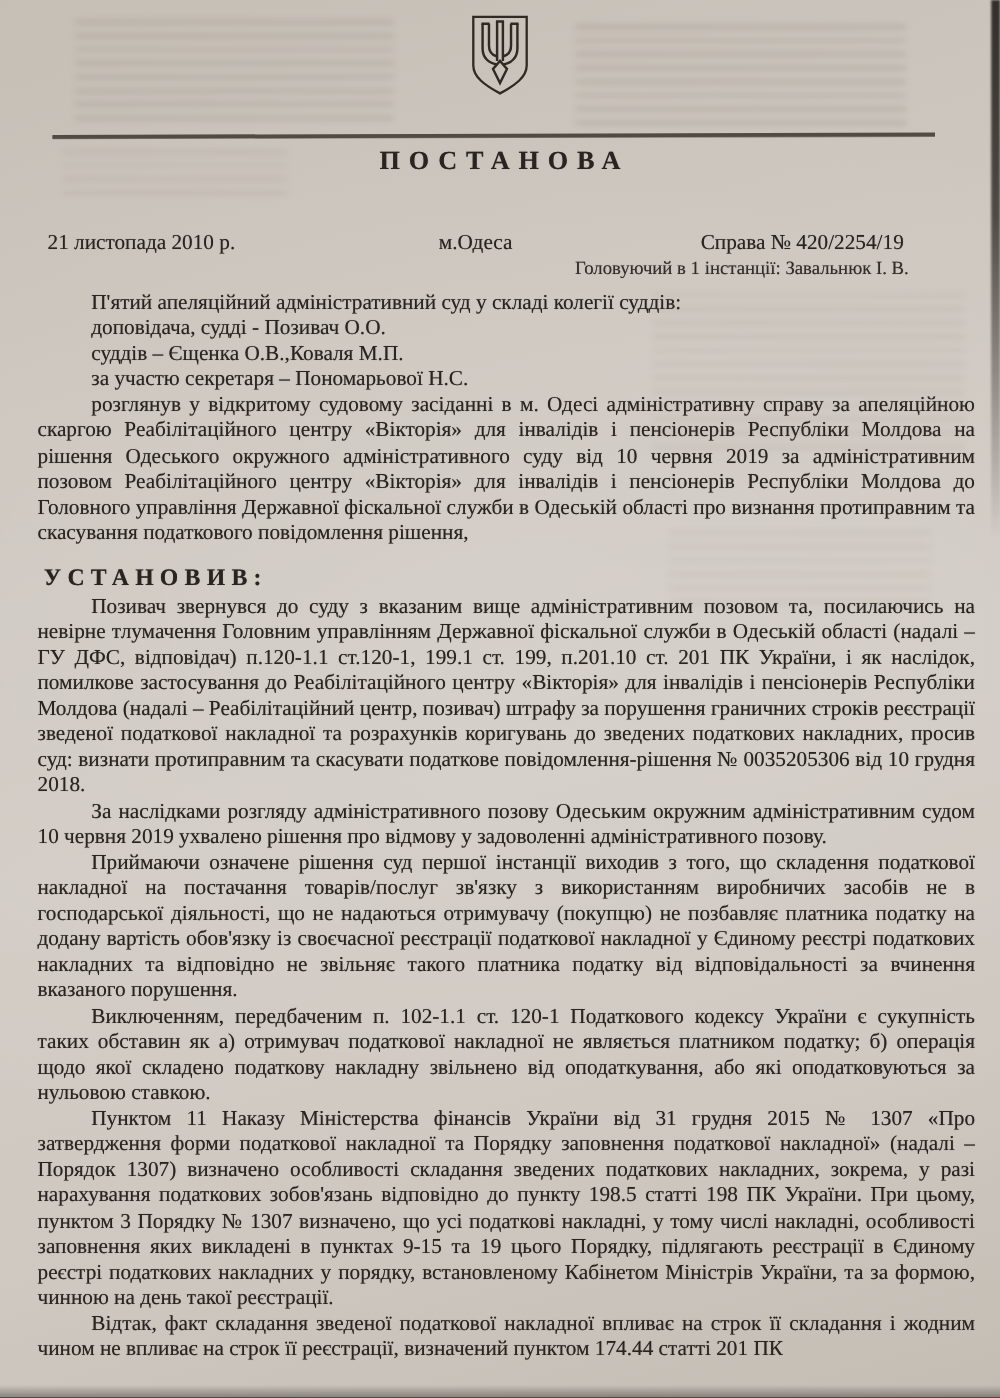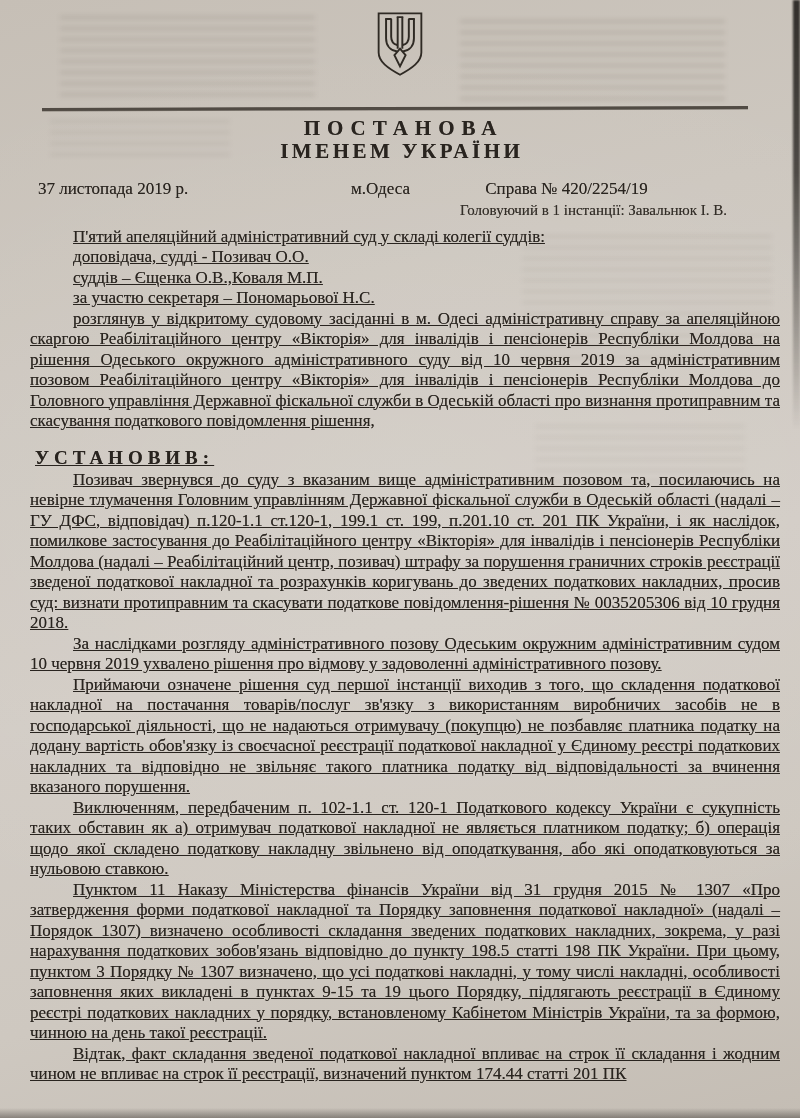--- a/index.html
+++ b/index.html
@@ -29,24 +29,24 @@
   header{position:relative;text-align:center;}
   .emblem{display:block;margin:9px auto 0;}
   .rule{height:2.5px;background:#514b44;margin:26px 52px 0 42px;transform:rotate(-.15deg);
     box-shadow:0 .5px .5px rgba(60,54,48,.5);}
   h1{margin:7px 0 0;font-size:21px;line-height:23px;font-weight:bold;letter-spacing:7px;text-indent:7px;}
   h1.l2{letter-spacing:3.5px;text-indent:3.5px;margin-top:0;}
 
   .meta{display:flex;align-items:baseline;margin:16px 77px 0 38px;font-size:17px;}
   .meta .left{flex:1;text-align:left;}
   .meta .mid{flex:0 0 auto;}
-  .meta .right{flex:1;}
+  .meta .right{flex:1;text-align:right;margin-top:28px;}
   .presiding{text-align:right;margin:3px 73px 0 0;font-size:15px;color:#332e28;}
 
-  main{margin:8px 20px 16px 30px;font-size:17px;line-height:20.5px;text-align:justify;text-decoration:underline;}
+  main{margin:8px 20px 16px 30px;font-size:17px;line-height:20.5px;text-align:justify;}
   main p{margin:0;text-indent:43px;}
   h2{text-align:left;font-weight:bold;font-size:19px;line-height:21px;letter-spacing:5px;
      text-indent:5px;margin:15px 0 2px;}
 </style>
 </head>
 <body>
 
 <div class="page">
 
   <div class="bleed b1"></div>
@@ -64,23 +64,22 @@
         <path d="M43 9 v21 c0 8 -5 13 -12 14"></path>
         <path d="M37.5 9 v19 c0 5 -3 8 -6.5 9"></path>
         <path d="M25.5 7 v34"></path>
         <path d="M30.5 7 v34"></path>
         <path d="M28 41 l6 7 -6 12 -6 -12 z"></path>
         <path d="M12 9 h7 M37 9 h7 M24.5 7 h7"></path>
       </g>
     </svg>
     <div class="rule"></div>
     <h1>ПОСТАНОВА</h1>
-    <h1 class="l2">ІМЕНЕМ УКРАЇНИ</h1>
     <div class="meta">
-      <span class="left">37 листопада 2019 р.</span>
+      <span class="left">21 листопада 2010 р.</span>
       <span class="mid">м.Одеса</span>
       <span class="right">Справа № 420/2254/19</span>
     </div>
     <div class="presiding">Головуючий в 1 інстанції: Завальнюк І. В.</div>
   </header>
 
   <main>
     <p>П'ятий апеляційний адміністративний суд у складі колегії суддів:</p>
     <p>доповідача, судді - Позивач О.О.</p>
     <p>суддів – Єщенка О.В.,Коваля М.П.</p>

